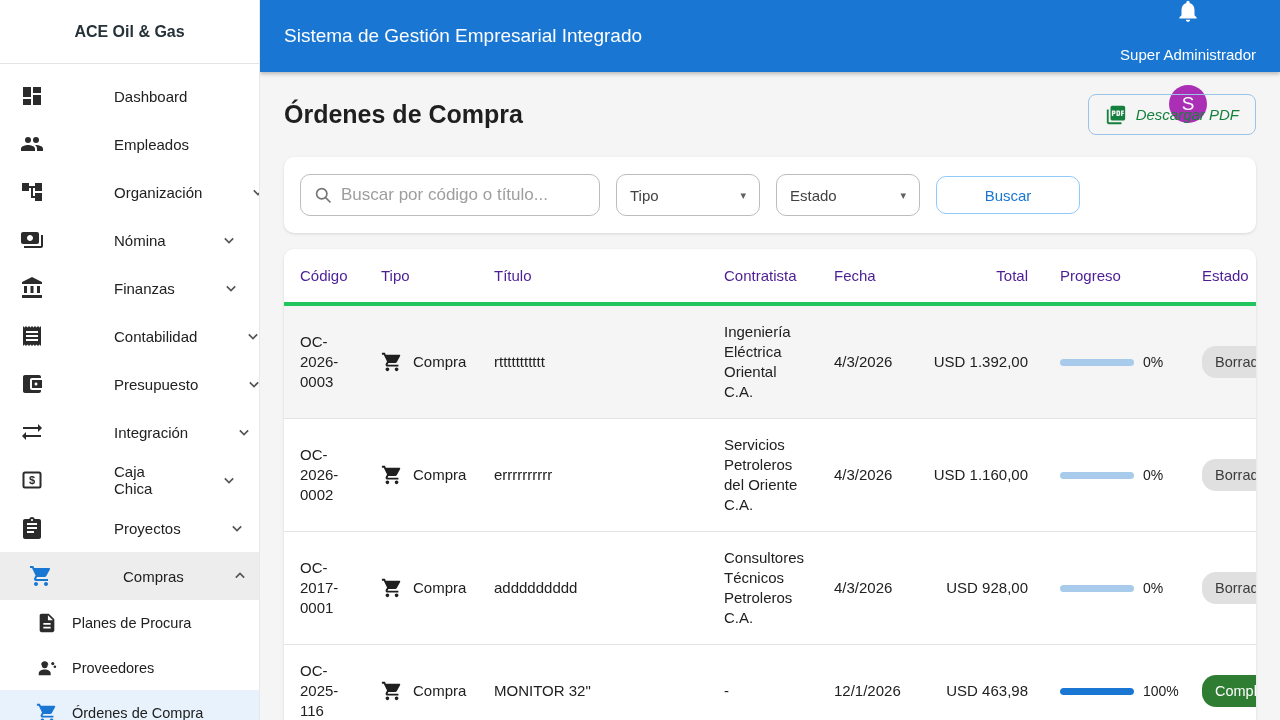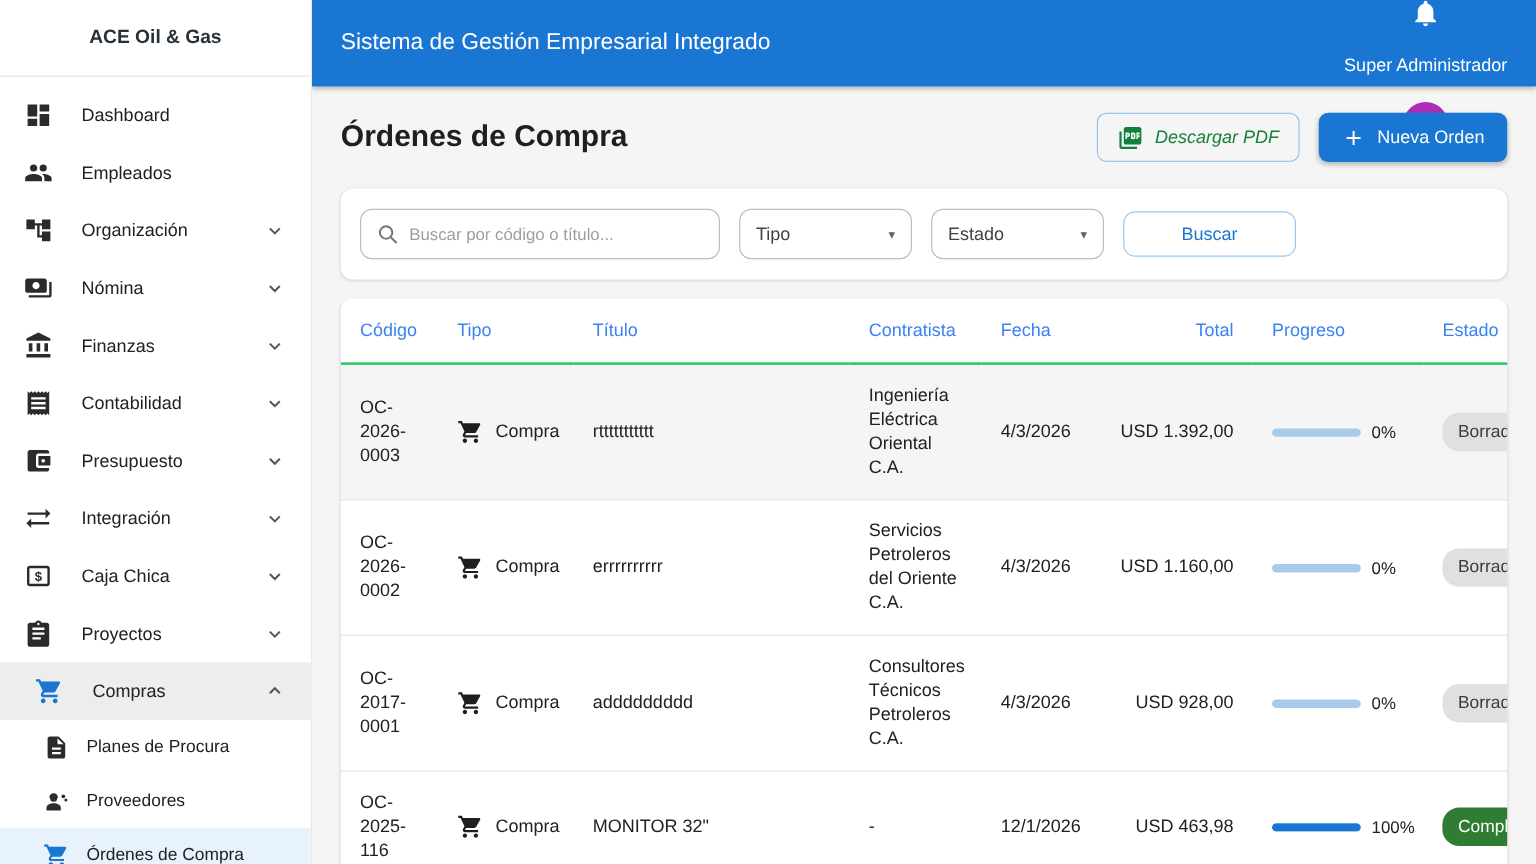--- a/index.html
+++ b/index.html
@@ -16,21 +16,21 @@
     border-right:1px solid #e8e8e8; overflow:hidden; z-index:3;
   }
   .brand {
     height:64px; display:flex; align-items:center; justify-content:center;
     font-weight:bold; font-size:16px; color:#263238;
     border-bottom:1px solid #e4e4e4;
   }
   .nav { padding-top:8px; }
   .nav-item {
     height:48px; display:flex; align-items:center;
-    padding:0 20px; cursor:pointer; font-size:15px; color:#212121;
+    padding:0 20px; cursor:pointer; font-size:15px; color:#212121;gap:46px;
   }
   .nav-item .nicon { width:24px; height:24px; margin-right:24px; color:#2b2b2b; flex-shrink:0; }
   .nav-item .nicon svg { width:24px; height:24px; display:block; }
   .nav-item .chev { margin-left:auto; color:#555; width:20px; height:20px; }
   .nav-item .chev svg { width:20px; height:20px; display:block; }
   .nav-item.expanded { background:#ededed;padding-left:29px; }
   .nav-item.expanded .nicon { color:#1976d2; }
   .sub-item {
     height:45px; display:flex; align-items:center;
     padding:0 20px 0 36px; cursor:pointer; font-size:14.5px; color:#212121;
@@ -82,21 +82,21 @@
     box-shadow:0 1px 3px rgba(0,0,0,.12); padding:17px 16px;
     display:flex; align-items:center; gap:16px;
   }
   .search-box {
     width:300px; height:42px; border:1px solid #bdbdbd; border-radius:10px;
     display:flex; align-items:center; padding:0 12px; background:#fff;
   }
   .search-box .sicon { width:20px; height:20px; color:#757575; margin-right:8px; flex-shrink:0; }
   .search-box .sicon svg { width:20px; height:20px; display:block; }
   .search-box input {
-    border:none; outline:none; flex:1; font-size:14px; color:#212121;
+    border:none; outline:none; flex:1; font-size:17px; color:#212121;
     font-family:"Liberation Sans", sans-serif; background:transparent;
   }
   .search-box input::placeholder { color:#9e9e9e; }
   .select-box {
     width:144px; height:42px; border:1px solid #bdbdbd; border-radius:10px;
     display:flex; align-items:center; justify-content:space-between;
     padding:0 13px; font-size:15px; color:#424242; cursor:pointer; background:#fff;
   }
   .select-box .arrow { color:#616161; font-size:11px; }
   .btn-search {
@@ -104,22 +104,22 @@
     background:#fff; color:#1976d2; font-size:15px; font-weight:500;
     cursor:pointer; font-family:"Liberation Sans", sans-serif;
   }
   
   .table-card {
     margin-top:16px; background:#fff; border-radius:10px 10px 0 0;
     box-shadow:0 1px 3px rgba(0,0,0,.12); overflow:hidden; height:480px;
   }
   table { border-collapse:collapse; table-layout:fixed; width:1012px; }
   th {
-    text-align:left; font-weight:400; font-size:15px; color:#3b82f6;
-    padding:18px 16px; border-bottom:2px solid #22c55e; white-space:nowrap;
+    text-align:left; font-weight:400; font-size:15px; color:#4c1d95;
+    padding:18px 16px; border-bottom:4px solid #22c55e; white-space:nowrap;
   }
   th.num, td.num { text-align:right; }
   td {
     padding:16px; font-size:15px; color:#212121; vertical-align:middle;
     border-bottom:1px solid #e3e3e3; line-height:20px;
   }
   tr.row-hover td { background:#f5f5f5; }
   .cell-type { display:flex; align-items:center; }
   .cart-cell { width:22px; height:22px; color:#1f1f1f; margin-right:10px; flex-shrink:0; }
   .cart-cell svg { width:22px; height:22px; display:block; }
@@ -350,28 +350,20 @@
     <div class="page-head">
       <h1 class="page-title">Órdenes de Compra</h1>
       <div class="head-actions">
         <button class="btn btn-outline">
           <span class="bicon">
             <svg viewBox="0 0 24 24" fill="currentColor">
                 <path d="M20 2H8c-1.1 0-2 .9-2 2v12c0 1.1.9 2 2 2h12c1.1 0 2-.9 2-2V4c0-1.1-.9-2-2-2zm-8.5 7.5c0 .83-.67 1.5-1.5 1.5H9v2H7.5V7H10c.83 0 1.5.67 1.5 1.5v1zm5 2c0 .83-.67 1.5-1.5 1.5h-2.5V7H15c.83 0 1.5.67 1.5 1.5v3zm4-3H19v1h1.5V11H19v2h-1.5V7h3v1.5zM9 9.5h1v-1H9v1zM4 6H2v14c0 1.1.9 2 2 2h14v-2H4V6zm10 5.5h1v-3h-1v3z"></path>
               </svg>
           </span>
           <span>Descargar PDF</span>
-        </button>
-        <button class="btn btn-primary">
-          <span class="bicon">
-            <svg viewBox="0 0 24 24" fill="currentColor">
-                <path d="M19 13h-6v6h-2v-6H5v-2h6V5h2v6h6v2z"></path>
-              </svg>
-          </span>
-          <span>Nueva Orden</span>
         </button>
       </div>
     </div>
 
     <div class="filter-card">
       <div class="search-box">
         <span class="sicon">
           <svg viewBox="0 0 24 24">
               <circle cx="10.5" cy="10.5" r="6.2" fill="none" stroke="currentColor" stroke-width="2"></circle>
               <path d="M15.2 15.2L21 21" stroke="currentColor" stroke-width="2"></path>

